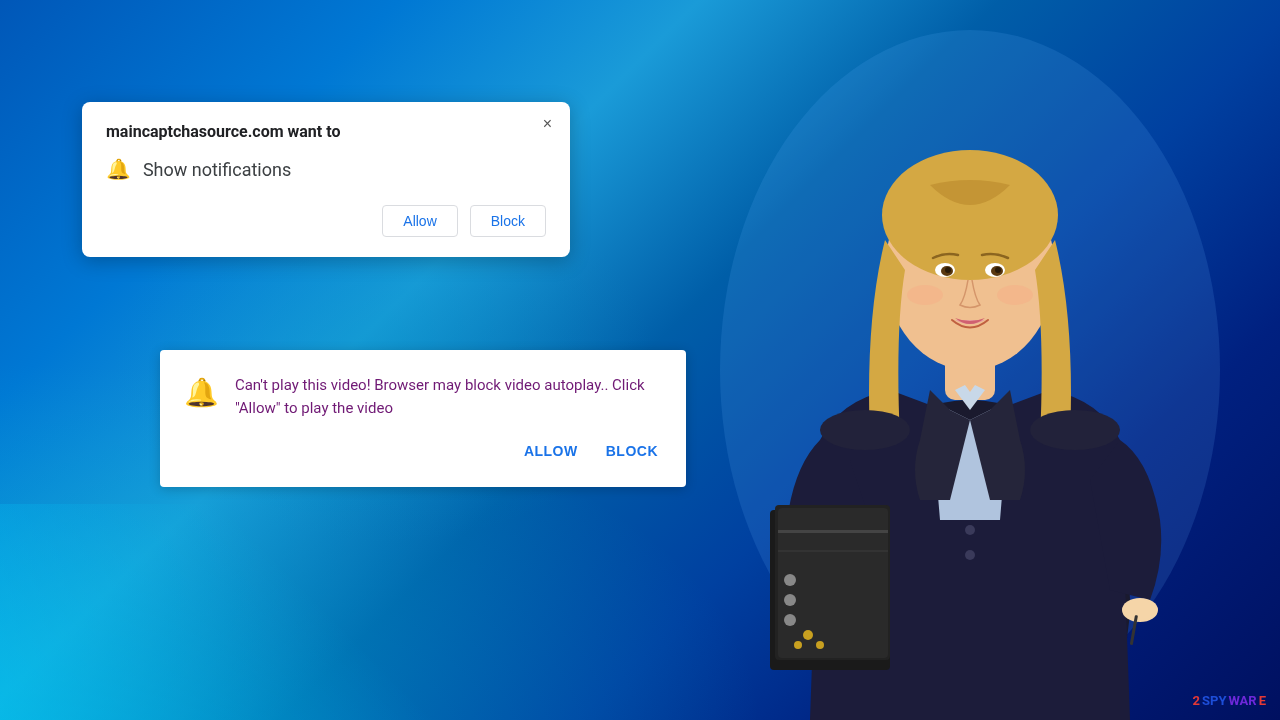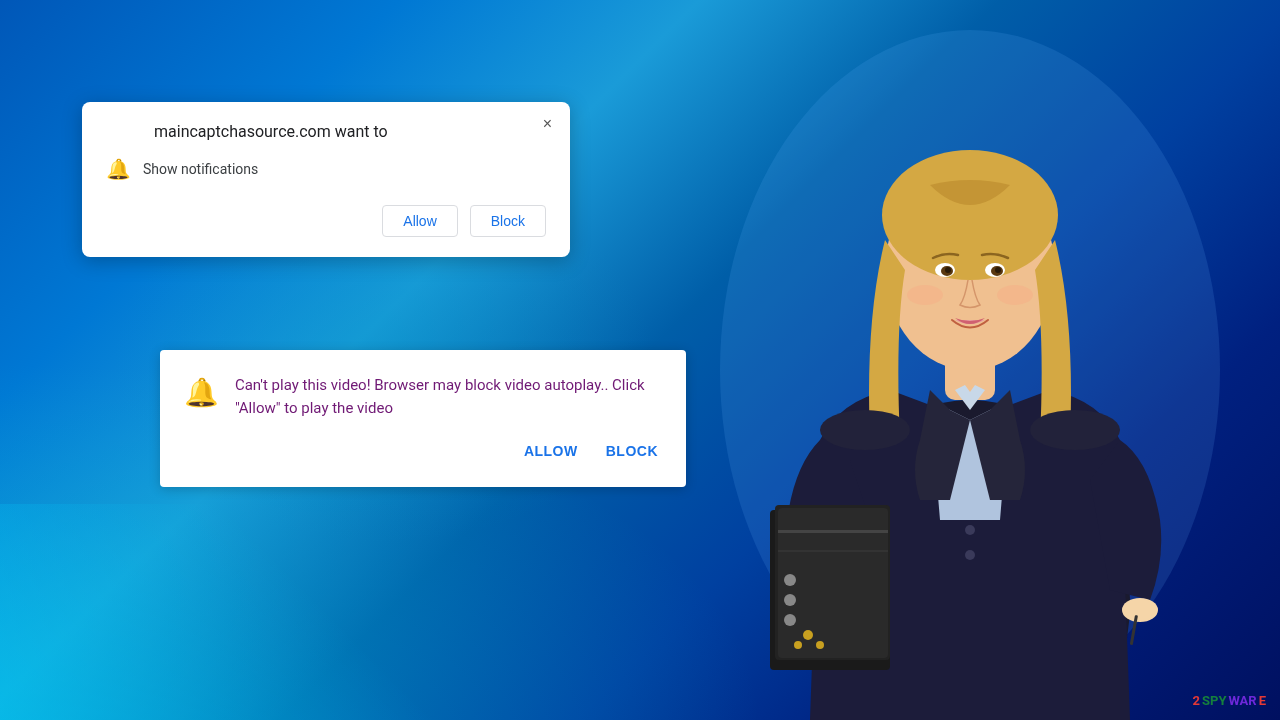--- a/index.html
+++ b/index.html
@@ -72,38 +72,37 @@
       font-size: 16px;
       color: #555;
       line-height: 1;
       padding: 2px 4px;
     }
 
     .dialog-permission .title {
       font-size: 16px;
       color: #202124;
       margin-bottom: 16px;
-      font-weight: 400;
-      margin-left: 48px;
+      font-weight: 700;
     }
 
     .dialog-permission .notification-row {
       display: flex;
       align-items: center;
       gap: 12px;
       margin-bottom: 24px;
     }
 
     .bell-icon {
       font-size: 20px;
       color: #3c4043;
     }
 
     .notification-text {
-      font-size: 14px;
+      font-size: 18px;
       color: #3c4043;
     }
 
     .dialog-permission .btn-row {
       display: flex;
       justify-content: flex-end;
       gap: 12px;
     }
 
     .btn-allow {
@@ -204,21 +203,21 @@
       font-size: 13px;
       font-weight: 700;
       color: #fff;
     }
 
     .watermark-2 {
       color: #e53935;
     }
 
     .watermark-spy {
-      color: #15803d;
+      color: #1d4ed8;
     }
 
     .watermark-war {
       color: #6d28d9;
     }
 
     .watermark-e {
       color: #e53935;
     }
 

